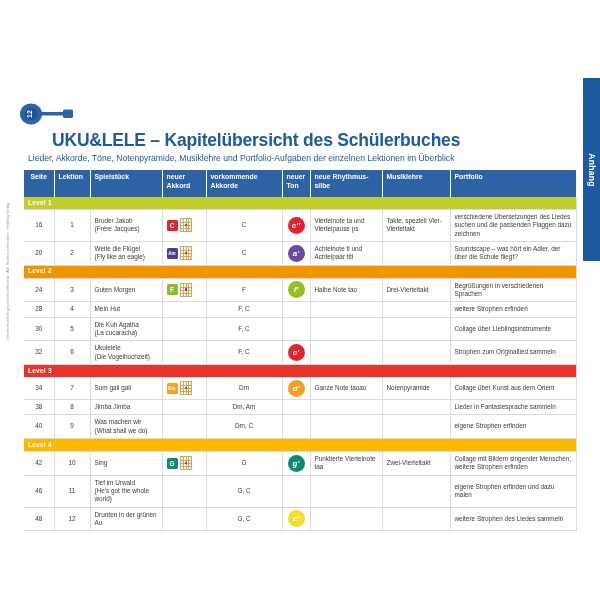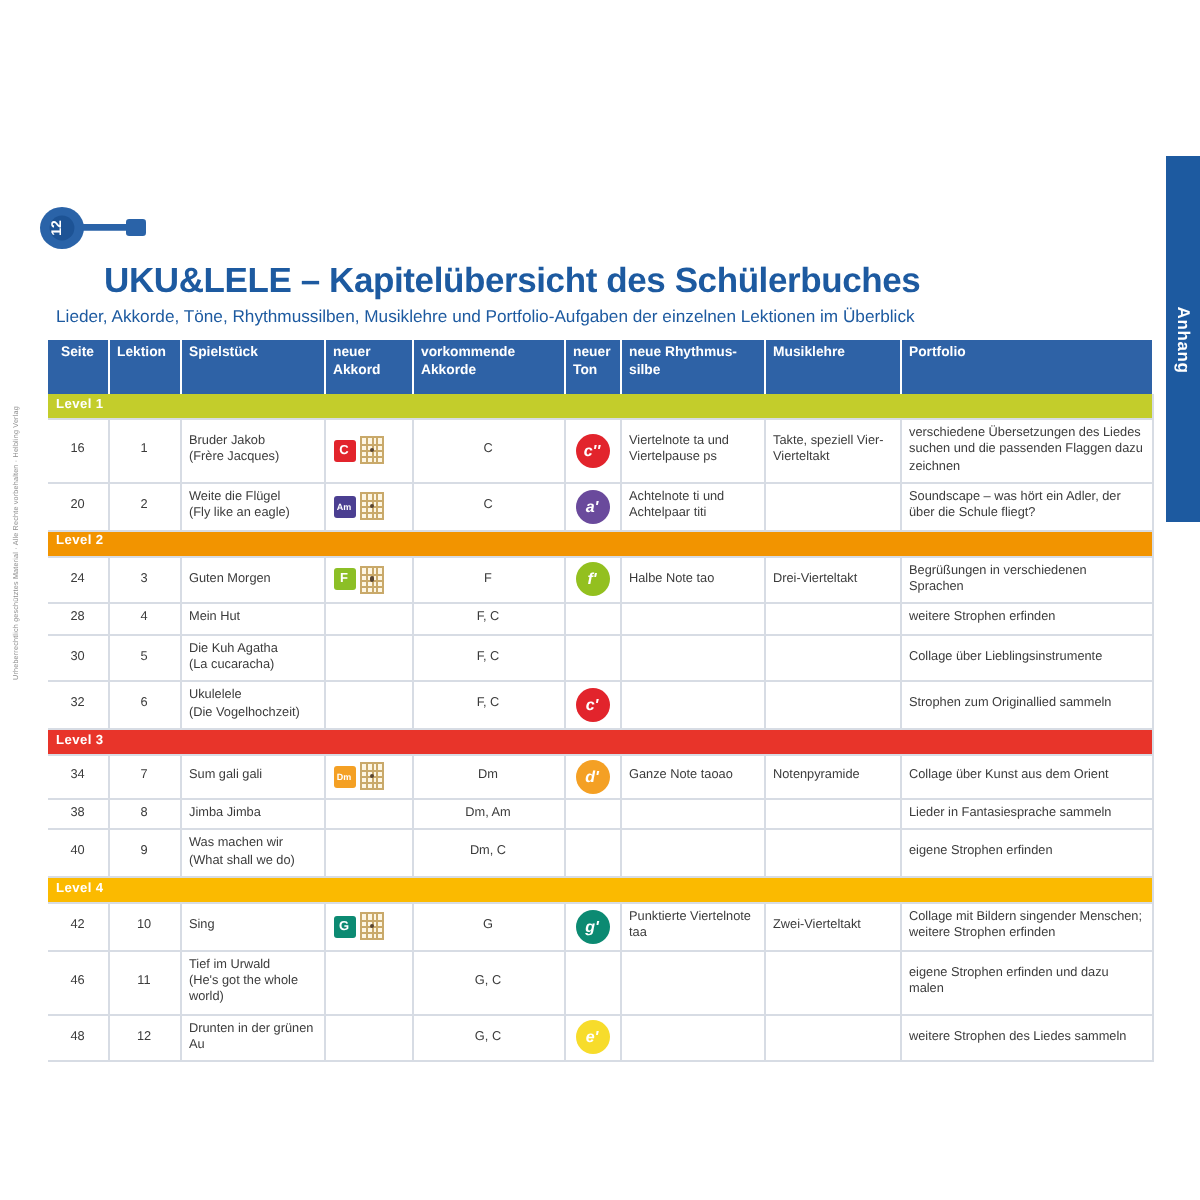--- a/index.html
+++ b/index.html
@@ -189,21 +189,21 @@
     <svg width="58" height="22" viewBox="0 0 58 22">
       <ellipse cx="11" cy="11" rx="11" ry="10.5" fill="#2a63a8"></ellipse>
       <rect x="20" y="9" width="24" height="3.4" rx="1.2" fill="#2a63a8"></rect>
       <rect x="43" y="6.5" width="10" height="8.5" rx="1.6" fill="#2a63a8"></rect>
       <circle cx="11" cy="11" r="6.2" fill="#1d5395"></circle>
     </svg>
     <div class="num">12</div>
   </div>
 
   <div class="title">UKU&amp;LELE – Kapitelübersicht des Schülerbuches</div>
-  <div class="subtitle">Lieder, Akkorde, Töne, Rhythmussilben, Musiklehre und Portfolio-Aufgaben der einzelnen Lektionen im Überblick</div>
+  <div class="subtitle">Lieder, Akkorde, Töne, Notenpyramide, Musiklehre und Portfolio-Aufgaben der einzelnen Lektionen im Überblick</div>
 
   <table class="overview">
     <colgroup>
       <col style="width:30px">
         <col style="width:36px">
         <col style="width:72px">
       <col style="width:44px">
         <col style="width:76px">
         <col style="width:28px">
       <col style="width:72px">

